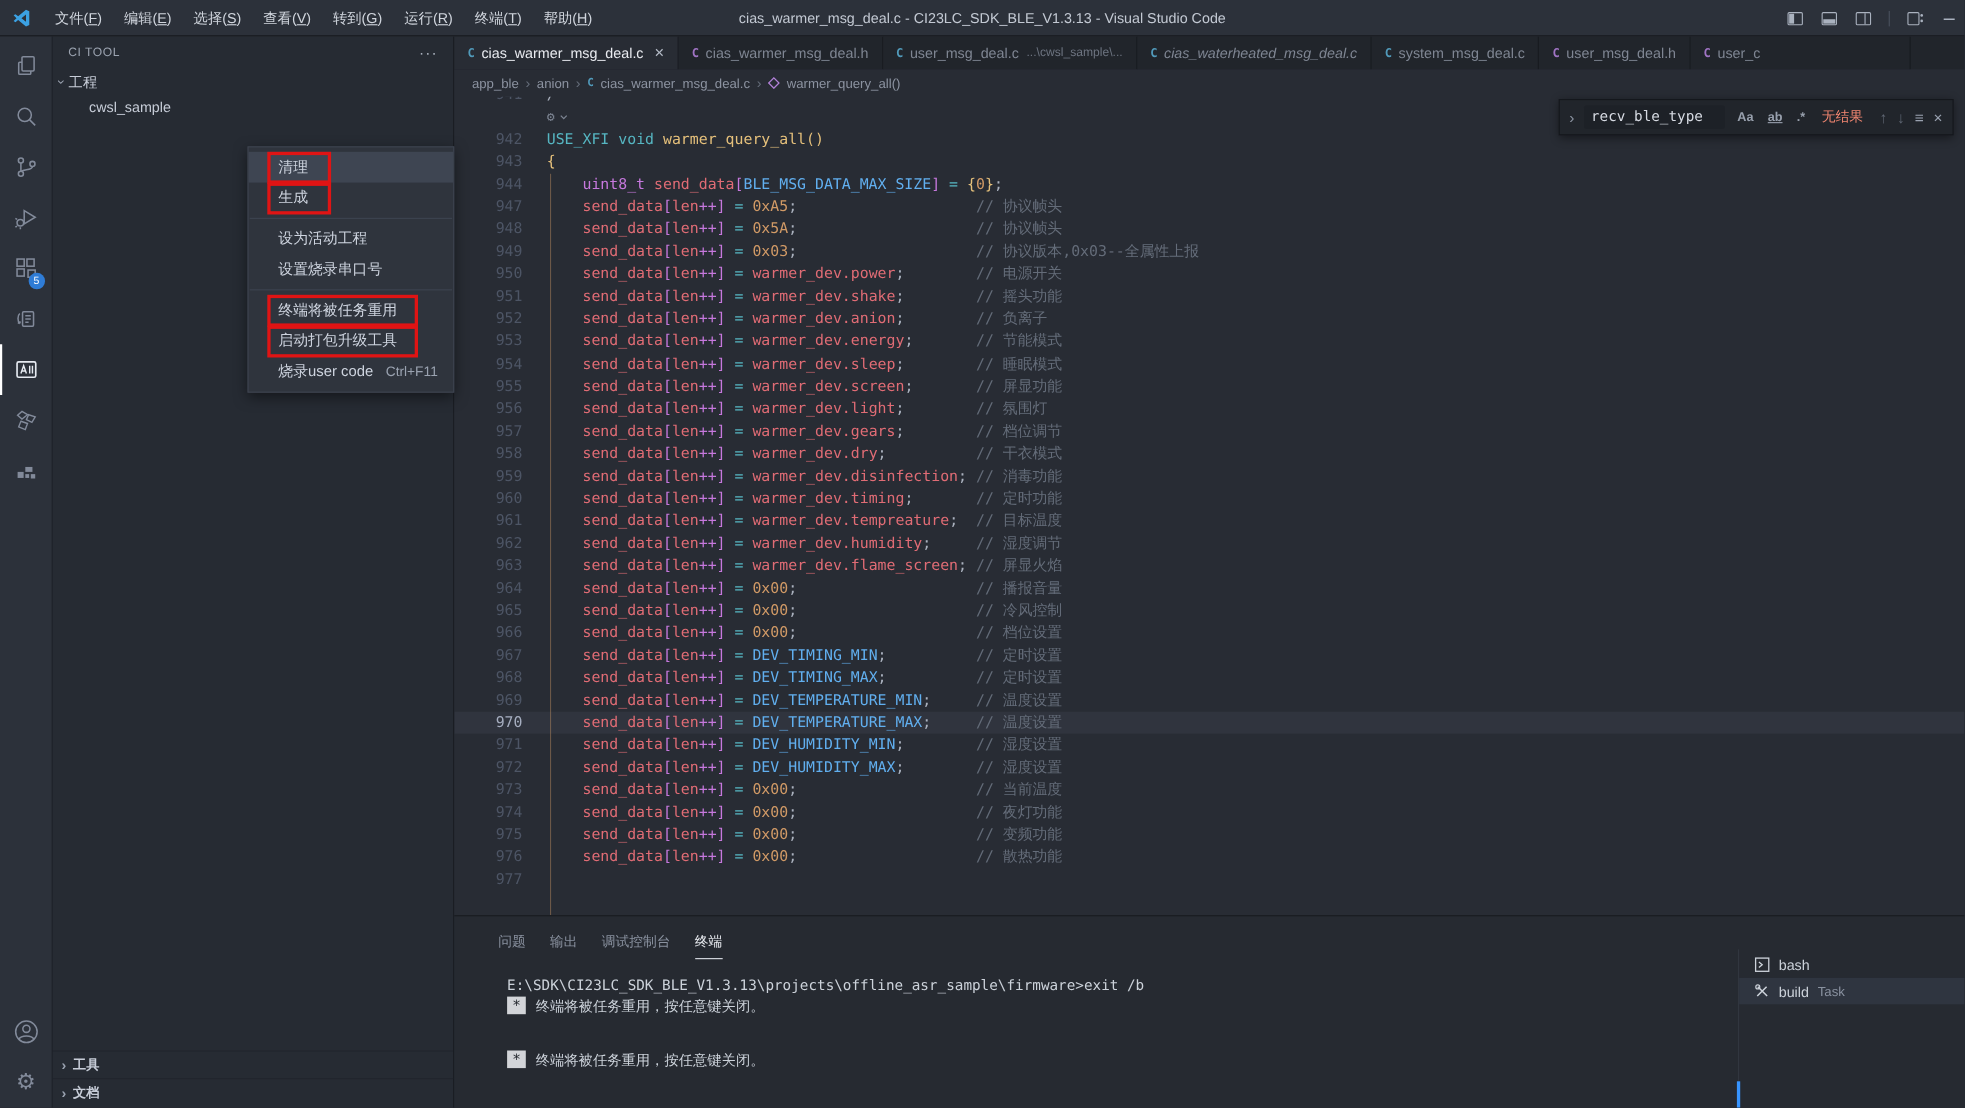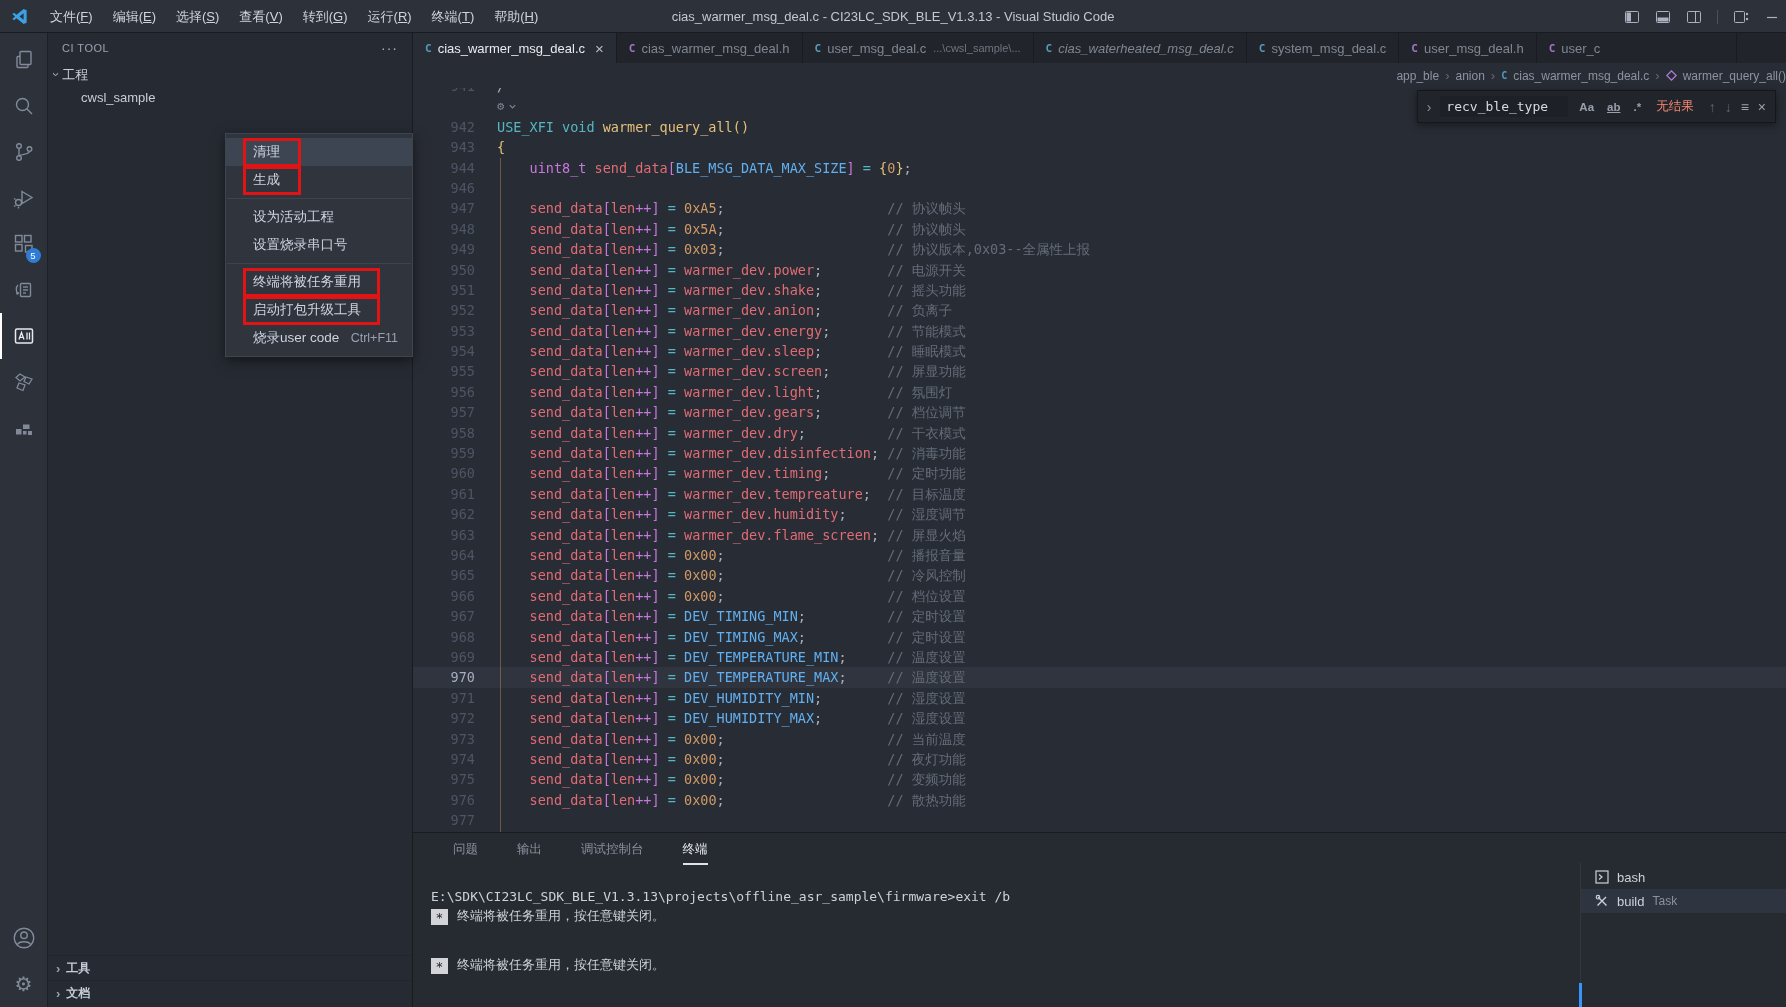--- a/index.html
+++ b/index.html
@@ -42,21 +42,21 @@
   
   .editor { position:absolute; left:413px; top:33px; right:0; bottom:175px; background:#282c34; }
   #tabs { height:30px; background:#21252b; display:flex; overflow:hidden; }
   .tab { display:flex; align-items:center; padding:0 12px; border-right:1px solid #181b20; font-size:13px; color:#7f8693; background:#21252b; white-space:nowrap; flex:none; }
   .tab.active { background:#282c34; color:#e9ebf0; }
   .tab.italic .tlabel { font-style:italic; }
   .tab.clipped { width:200px; overflow:hidden; }
   .cicon { font-weight:bold; font-size:11px; margin-right:6px; font-family:"DejaVu Sans Mono",monospace; }
   .tdesc { font-size:11px; color:#6d7480; margin-left:7px; }
   .tclose { margin-left:10px; color:#b6bdc9; font-size:15px; line-height:1; }
-  #breadcrumbs { height:25px; display:flex; align-items:center; padding-left:16px; font-size:12px; color:#8c93a1; gap:6px; white-space:nowrap;justify-content:flex-end; }
+  #breadcrumbs { height:25px; display:flex; align-items:center; padding-left:16px; font-size:12px; color:#8c93a1; gap:6px; white-space:nowrap; }
   .bc-sep { color:#646c79; font-size:13px; }
   .bc-cicon { font-weight:bold; font-size:10px; font-family:"DejaVu Sans Mono",monospace; }
 
   .code { position:absolute; top:55px; left:0; right:0; bottom:0; overflow:hidden; font-family:"DejaVu Sans Mono",monospace; font-size:13.5px; line-height:20.4px; }
   #code-lines { margin-top:-12px; }
   .cline { display:flex; height:20.4px; white-space:pre; }
   .cline.current { background:rgba(153,170,204,.07); }
   .ln { width:62px; text-align:right; color:#4d5565; flex:none; }
   .cline.current .ln { color:#a6aec0; }
   .lc { margin-left:22px; color:#abb2bf; }
@@ -68,26 +68,26 @@
   .f-chev { color:#8a92a0; font-size:14px; }
   .f-query { width:128px; font-family:"DejaVu Sans Mono",monospace; font-size:13px; color:#d6dae2; background:#1d2127; padding:3px 6px; border-radius:2px; }
   .f-toggle { color:#98a0ad; font-size:11.5px; padding:2px 2px; font-weight:bold; }
   .f-toggle.ul { text-decoration:underline; }
   .f-result { color:#f48771; font-size:12.5px; margin:0 6px 0 4px; white-space:nowrap; }
   .f-nav { color:#5f6673; font-size:14px; }
   .f-ico { color:#9aa2b0; font-size:14px; }
 
   
   .panel { position:absolute; left:413px; right:0; bottom:0; height:175px; background:#262a31; border-top:1px solid #181b20; }
-  #ptabs { display:flex; gap:39px; padding-left:40px; height:32px; align-items:center; }
+  #ptabs { display:flex; gap:22px; padding-left:40px; height:32px; align-items:flex-end; }
   .ptab { font-size:12.5px; color:#8a92a0; position:relative; white-space:nowrap; }
   .ptab.active { color:#e8ebf0; }
   .ptab.active::after { content:""; position:absolute; left:0; right:0; bottom:-7px; height:1.5px; background:#dfe3ea; }
   #term { position:absolute; left:0; top:40px; right:210px; bottom:0; padding:14px 0 0 18px; font-family:"DejaVu Sans Mono",monospace; font-size:13px; color:#ccd2da; line-height:19px; overflow:hidden; }
-  .tline { display:flex; align-items:flex-end; white-space:pre; }
+  .tline { display:flex; align-items:flex-start; white-space:pre;margin-left:30px; }
   .tbadge { width:17px; height:16px; background:#d2d4d8; color:#23272e; text-align:center; line-height:17px; font-size:13px; margin-right:9px; flex:none; }
   .tgap { height:30px; }
   #tlist { position:absolute; right:0; top:30px; bottom:0; width:206px; border-left:1px solid #31363f; padding-top:2px; }
   .trow { height:24px; display:flex; align-items:center; padding-left:14px; gap:8px; font-size:13px; color:#ccd2da; }
   .trow.selected { background:#2f3540; }
   .trdesc { color:#8a92a0; font-size:12px; }
   .accent { position:absolute; left:-2px; bottom:0; width:3px; height:24px; background:#3794ff; }
 
   
   #ctx { position:absolute; left:225px; top:133px; width:188px; background:#2f343d; border:1px solid #3e4450; box-shadow:0 4px 12px rgba(0,0,0,.5); padding:4px 0; z-index:60; font-size:13.5px; color:#ced4df; }
@@ -305,21 +305,20 @@
   <div class="code">
     <div class="guide"></div>
     <div id="code-lines">
         <div class="cline"><span class="ln">941</span><span class="lc"><span style="color: var(--tk-fg);">/</span></span></div>
         <div class="cline"><span class="ln"></span><span class="lc"><span class="lens">⚙<svg width="9" height="9" viewBox="0 0 10 10">
                 <path d="M2 3.5l3 3 3-3" fill="none" stroke="#7d8593" stroke-width="1.3"></path>
               </svg></span></span></div>
         <div class="cline"><span class="ln">942</span><span class="lc"><span style="color: var(--tk-mac);">USE_XFI</span><span> </span><span style="color: var(--tk-mac);">void</span><span> </span><span style="color: var(--tk-fn);">warmer_query_all</span><span style="color: var(--tk-par);">()</span></span></div>
         <div class="cline"><span class="ln">943</span><span class="lc"><span style="color: var(--tk-par);">{</span></span></div>
         <div class="cline"><span class="ln">944</span><span class="lc"><span>    </span><span style="color: var(--tk-kw);">uint8_t</span><span> </span><span style="color: var(--tk-red);">send_data</span><span style="color: var(--tk-brk);">[</span><span style="color: var(--tk-blu);">BLE_MSG_DATA_MAX_SIZE</span><span style="color: var(--tk-brk);">]</span><span> </span><span style="color: var(--tk-op);">=</span><span> </span><span style="color: var(--tk-par);">{</span><span style="color: var(--tk-num);">0</span><span style="color: var(--tk-par);">}</span><span style="color: var(--tk-fg);">;</span></span></div>
-        <div class="cline"><span class="ln">946</span><span class="lc"></span></div>
         <div class="cline"><span class="ln">947</span><span class="lc"><span>    </span><span style="color: var(--tk-red);">send_data</span><span style="color: var(--tk-brk);">[</span><span style="color: var(--tk-red);">len</span><span style="color: var(--tk-brk);">++</span><span style="color: var(--tk-brk);">]</span><span> </span><span style="color: var(--tk-op);">=</span><span> </span><span style="color: var(--tk-num);">0xA5</span><span style="color: var(--tk-fg);">;</span><span>                    </span><span style="color: var(--tk-cmt);">// 协议帧头</span></span></div>
         <div class="cline"><span class="ln">948</span><span class="lc"><span>    </span><span style="color: var(--tk-red);">send_data</span><span style="color: var(--tk-brk);">[</span><span style="color: var(--tk-red);">len</span><span style="color: var(--tk-brk);">++</span><span style="color: var(--tk-brk);">]</span><span> </span><span style="color: var(--tk-op);">=</span><span> </span><span style="color: var(--tk-num);">0x5A</span><span style="color: var(--tk-fg);">;</span><span>                    </span><span style="color: var(--tk-cmt);">// 协议帧头</span></span></div>
         <div class="cline"><span class="ln">949</span><span class="lc"><span>    </span><span style="color: var(--tk-red);">send_data</span><span style="color: var(--tk-brk);">[</span><span style="color: var(--tk-red);">len</span><span style="color: var(--tk-brk);">++</span><span style="color: var(--tk-brk);">]</span><span> </span><span style="color: var(--tk-op);">=</span><span> </span><span style="color: var(--tk-num);">0x03</span><span style="color: var(--tk-fg);">;</span><span>                    </span><span style="color: var(--tk-cmt);">// 协议版本,0x03--全属性上报</span></span></div>
         <div class="cline"><span class="ln">950</span><span class="lc"><span>    </span><span style="color: var(--tk-red);">send_data</span><span style="color: var(--tk-brk);">[</span><span style="color: var(--tk-red);">len</span><span style="color: var(--tk-brk);">++</span><span style="color: var(--tk-brk);">]</span><span> </span><span style="color: var(--tk-op);">=</span><span> </span><span style="color: var(--tk-red);">warmer_dev.power</span><span style="color: var(--tk-fg);">;</span><span>        </span><span style="color: var(--tk-cmt);">// 电源开关</span></span></div>
         <div class="cline"><span class="ln">951</span><span class="lc"><span>    </span><span style="color: var(--tk-red);">send_data</span><span style="color: var(--tk-brk);">[</span><span style="color: var(--tk-red);">len</span><span style="color: var(--tk-brk);">++</span><span style="color: var(--tk-brk);">]</span><span> </span><span style="color: var(--tk-op);">=</span><span> </span><span style="color: var(--tk-red);">warmer_dev.shake</span><span style="color: var(--tk-fg);">;</span><span>        </span><span style="color: var(--tk-cmt);">// 摇头功能</span></span></div>
         <div class="cline"><span class="ln">952</span><span class="lc"><span>    </span><span style="color: var(--tk-red);">send_data</span><span style="color: var(--tk-brk);">[</span><span style="color: var(--tk-red);">len</span><span style="color: var(--tk-brk);">++</span><span style="color: var(--tk-brk);">]</span><span> </span><span style="color: var(--tk-op);">=</span><span> </span><span style="color: var(--tk-red);">warmer_dev.anion</span><span style="color: var(--tk-fg);">;</span><span>        </span><span style="color: var(--tk-cmt);">// 负离子</span></span></div>
         <div class="cline"><span class="ln">953</span><span class="lc"><span>    </span><span style="color: var(--tk-red);">send_data</span><span style="color: var(--tk-brk);">[</span><span style="color: var(--tk-red);">len</span><span style="color: var(--tk-brk);">++</span><span style="color: var(--tk-brk);">]</span><span> </span><span style="color: var(--tk-op);">=</span><span> </span><span style="color: var(--tk-red);">warmer_dev.energy</span><span style="color: var(--tk-fg);">;</span><span>       </span><span style="color: var(--tk-cmt);">// 节能模式</span></span></div>
         <div class="cline"><span class="ln">954</span><span class="lc"><span>    </span><span style="color: var(--tk-red);">send_data</span><span style="color: var(--tk-brk);">[</span><span style="color: var(--tk-red);">len</span><span style="color: var(--tk-brk);">++</span><span style="color: var(--tk-brk);">]</span><span> </span><span style="color: var(--tk-op);">=</span><span> </span><span style="color: var(--tk-red);">warmer_dev.sleep</span><span style="color: var(--tk-fg);">;</span><span>        </span><span style="color: var(--tk-cmt);">// 睡眠模式</span></span></div>
         <div class="cline"><span class="ln">955</span><span class="lc"><span>    </span><span style="color: var(--tk-red);">send_data</span><span style="color: var(--tk-brk);">[</span><span style="color: var(--tk-red);">len</span><span style="color: var(--tk-brk);">++</span><span style="color: var(--tk-brk);">]</span><span> </span><span style="color: var(--tk-op);">=</span><span> </span><span style="color: var(--tk-red);">warmer_dev.screen</span><span style="color: var(--tk-fg);">;</span><span>       </span><span style="color: var(--tk-cmt);">// 屏显功能</span></span></div>
         <div class="cline"><span class="ln">956</span><span class="lc"><span>    </span><span style="color: var(--tk-red);">send_data</span><span style="color: var(--tk-brk);">[</span><span style="color: var(--tk-red);">len</span><span style="color: var(--tk-brk);">++</span><span style="color: var(--tk-brk);">]</span><span> </span><span style="color: var(--tk-op);">=</span><span> </span><span style="color: var(--tk-red);">warmer_dev.light</span><span style="color: var(--tk-fg);">;</span><span>        </span><span style="color: var(--tk-cmt);">// 氛围灯</span></span></div>

